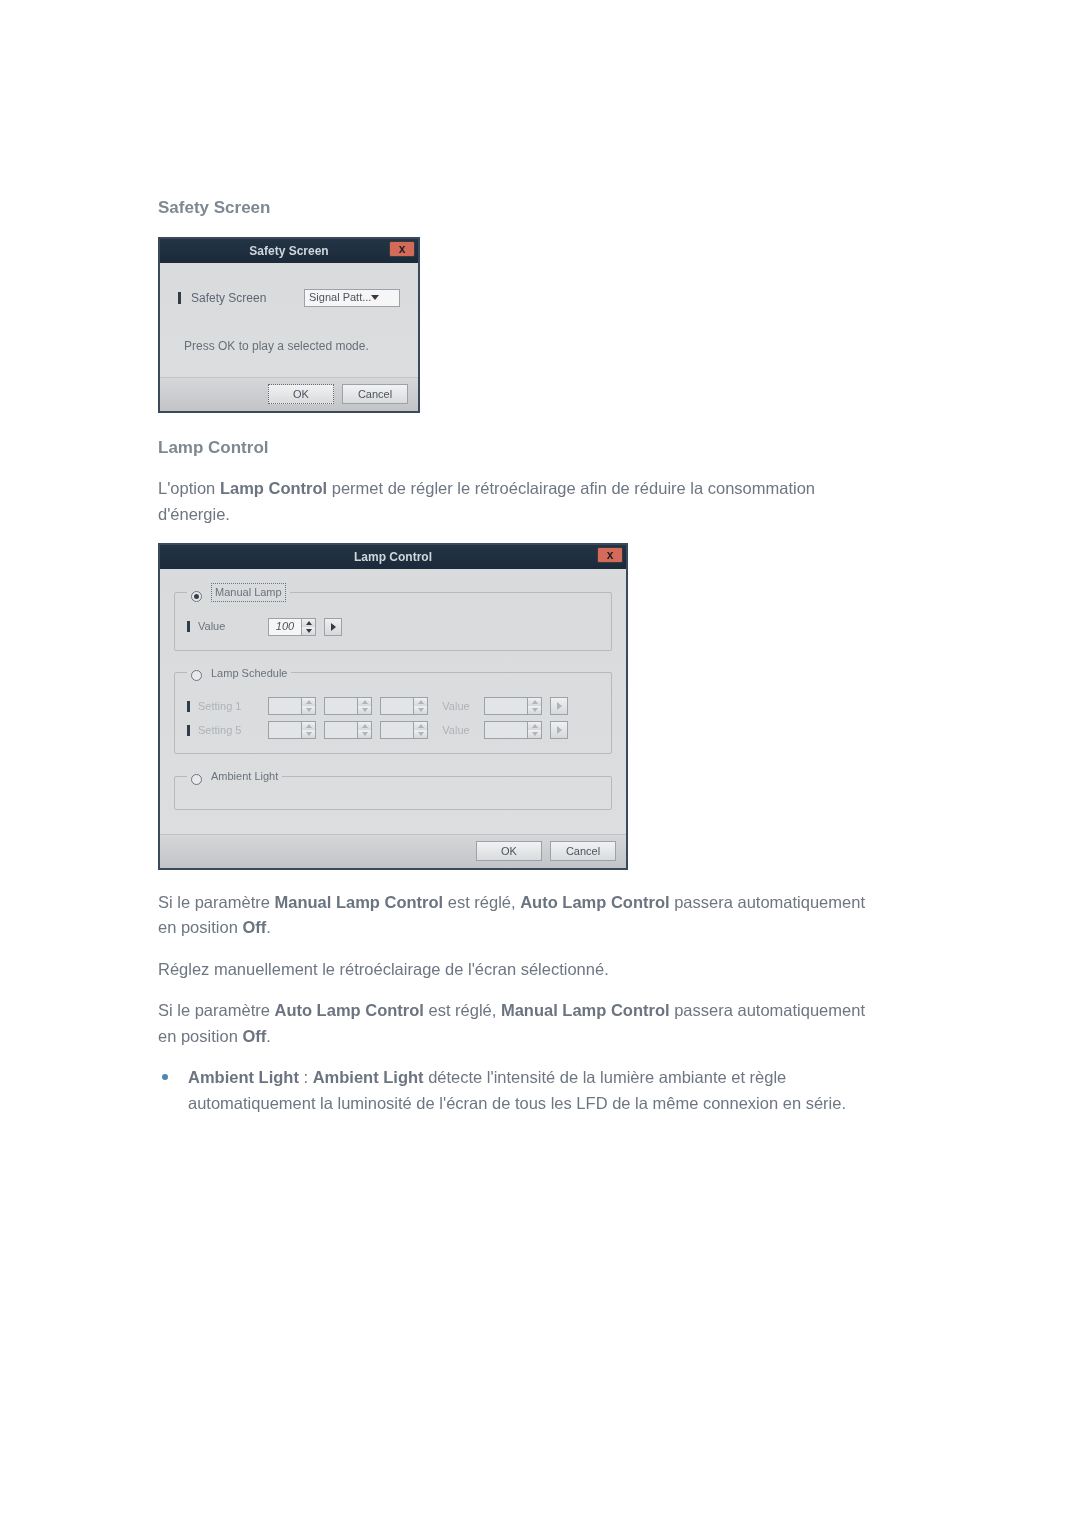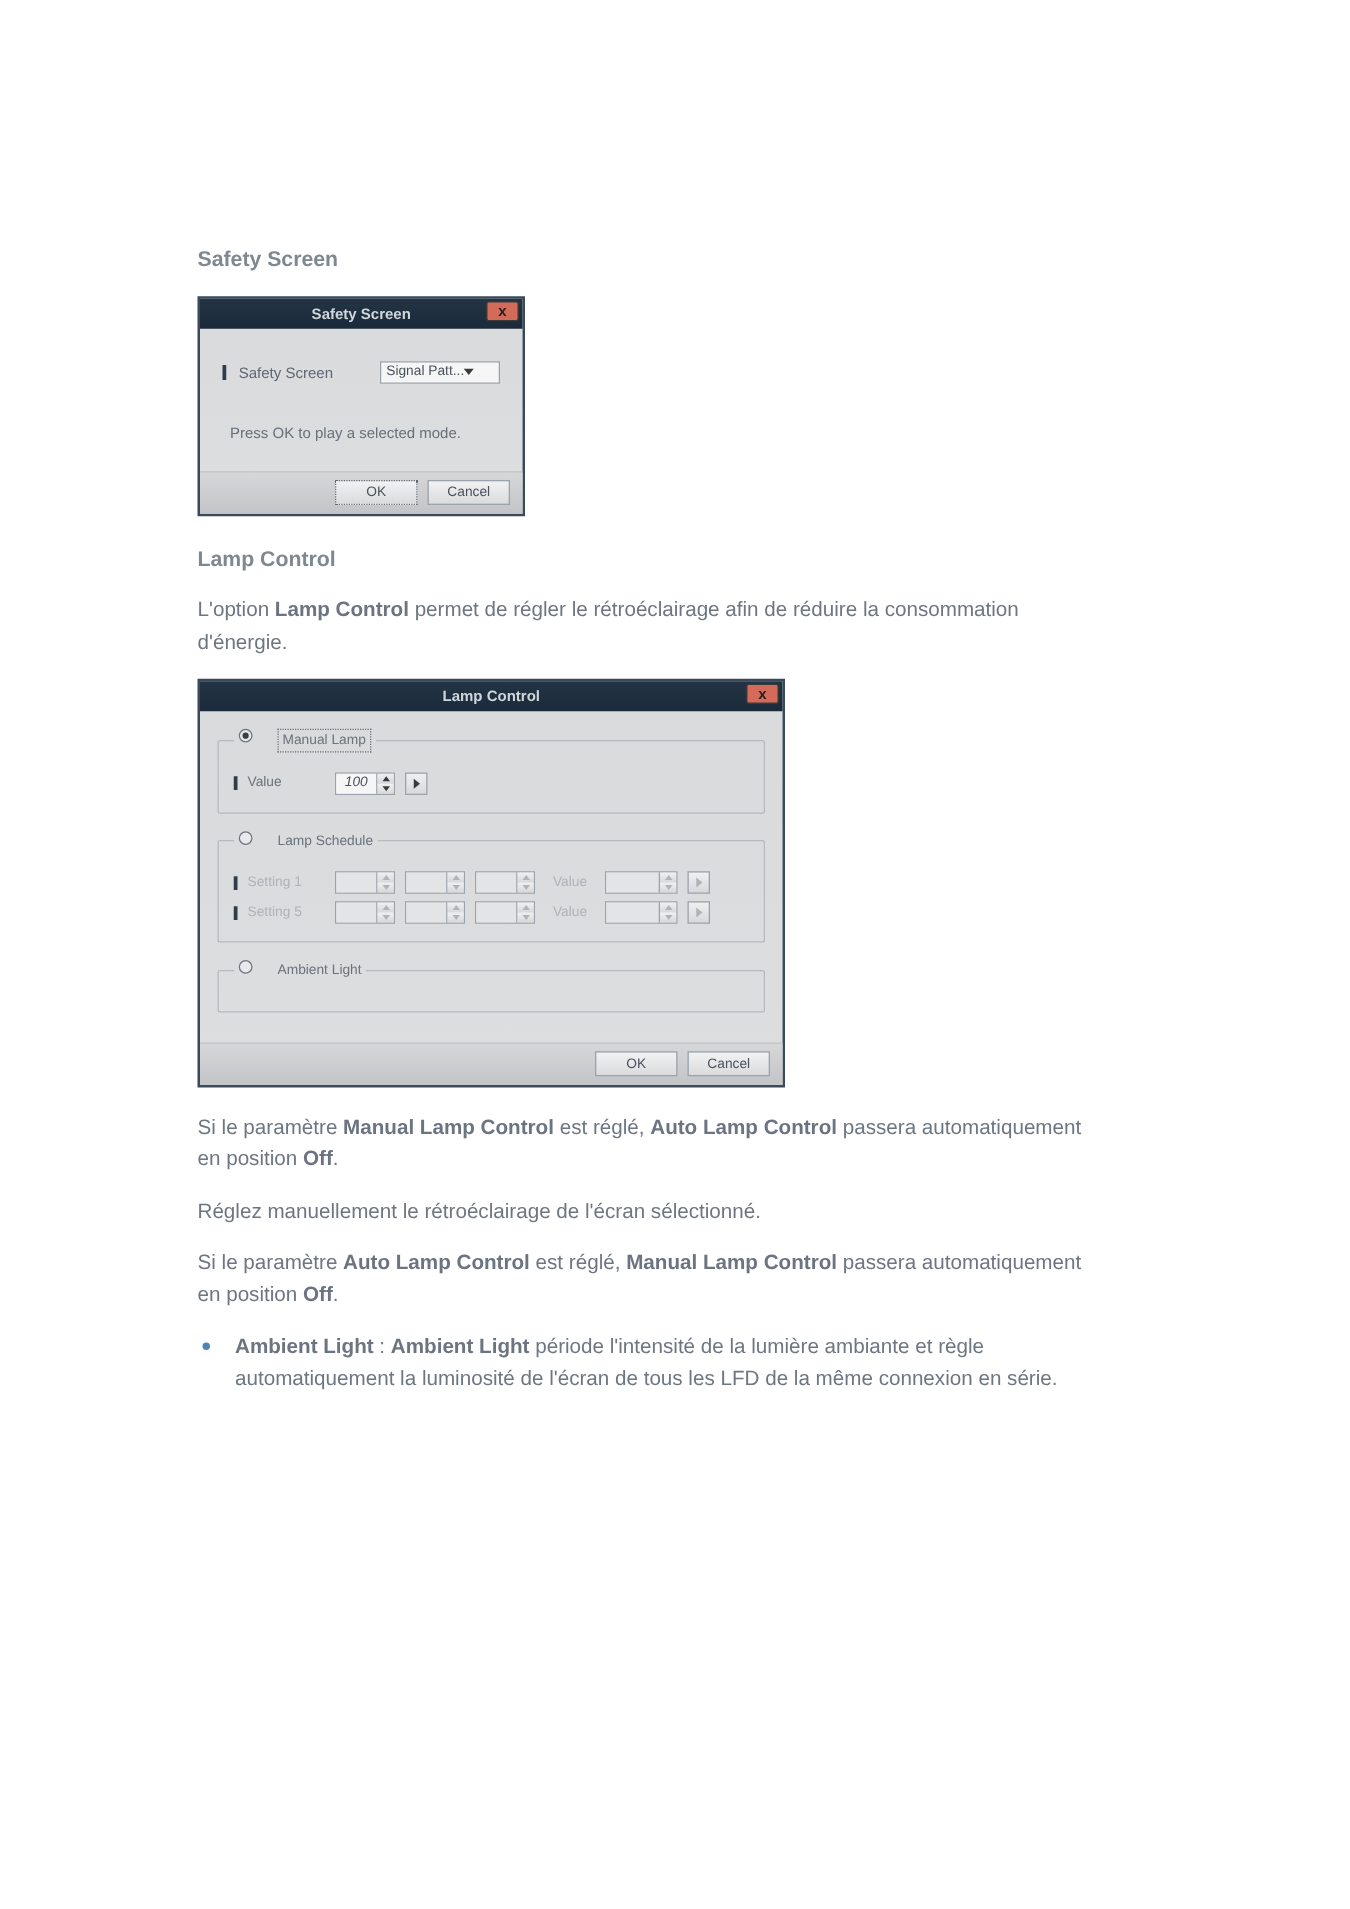--- a/index.html
+++ b/index.html
@@ -127,22 +127,22 @@
     border: 1px solid #b6b9bd;
     border-radius: 2px;
     padding: 10px 12px 14px 12px;
     margin-bottom: 14px;
   }
   fieldset.group legend {
     padding: 0 4px;
     font-size: 11px;
     color: #6b737d;
     display: flex;
-    align-items: flex-start;
-    gap: 20px;
+    align-items: flex-end;
+    gap: 9px;
   }
   .radio {
     width: 11px; height: 11px; border-radius: 50%;
     border: 1px solid #6d7580; display: inline-flex;
     align-items: center; justify-content: center;
     background: #e8e9ea;
   }
   .radio .dot { width: 5px; height: 5px; border-radius: 50%; background: #3a3f47; }
   .legend-selected { border: 1px dotted #6b737d; padding: 0 3px; }
   .lamp-row { display: flex; align-items: center; gap: 8px; margin-top: 6px; }
@@ -394,18 +394,18 @@
   <p class="para">Réglez manuellement le rétroéclairage de l'écran sélectionné.</p>
 
   <p class="para">
     <span>Si le paramètre </span><span class="bold">Auto Lamp Control</span><span> est réglé, </span><span class="bold">Manual Lamp Control</span><span> passera automatiquement en position </span><span class="bold">Off</span><span>.</span>
   </p>
 
   <ul class="bullets">
     <li>
       <span class="dot-bullet"></span>
       <div class="li-body">
-        <span class="bold">Ambient Light</span><span> : </span><span class="bold">Ambient Light</span><span> période l'intensité de la lumière ambiante et règle automatiquement la luminosité de l'écran de tous les LFD de la même connexion en série.</span>
+        <span class="bold">Ambient Light</span><span> : </span><span class="bold">Ambient Light</span><span> détecte l'intensité de la lumière ambiante et règle automatiquement la luminosité de l'écran de tous les LFD de la même connexion en série.</span>
       </div>
     </li>
   </ul>
 
 </div>
 
 </body></html>

